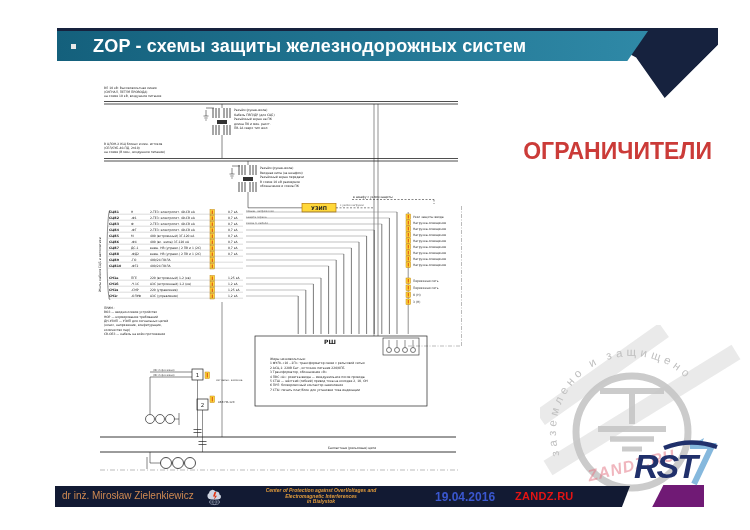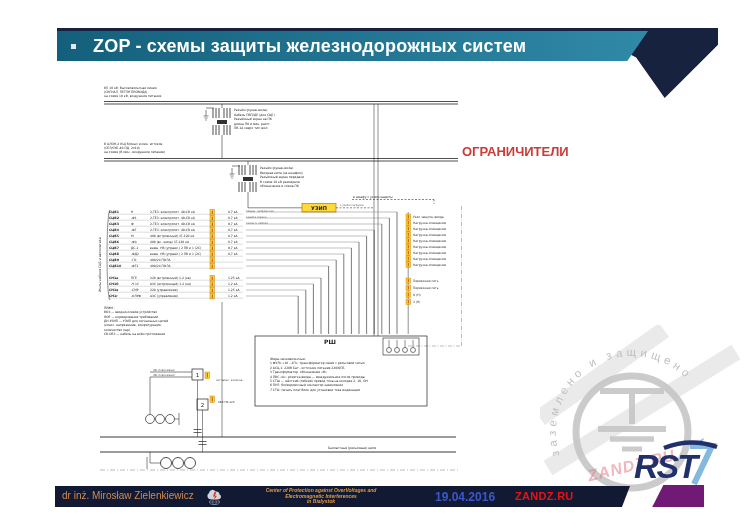--- a/index.html
+++ b/index.html
@@ -12,22 +12,22 @@
   #corner-wedge{left:594px;top:28px;width:124px;height:70px;background:#16223e;z-index:1;
     clip-path:polygon(0 0,100% 0,100% 24%,57% 100%,34% 42%,0 10%)}
   #banner{left:57px;top:31px;width:591px;height:30px;z-index:2;
     background:linear-gradient(90deg,#14607c,#2f89a7);
     clip-path:polygon(0 0,100% 0,96.5% 100%,0 100%)}
   #banner .bullet{left:14px;top:13px;width:5px;height:5px;background:#e8e8e8}
   #banner .t{left:36px;top:0;width:540px;height:30px;line-height:30px;color:#fff;
     font-size:18px;font-weight:bold;letter-spacing:.2px}
 
   
-  #heading{left:462px;top:139px;width:250px;text-align:left;z-index:3;
-    font-size:13px;font-weight:600;line-height:25.5px;color:#cb3b38}
+  #heading{left:462px;top:139px;width:250px;text-align:right;z-index:3;
+    font-size:23px;font-weight:600;line-height:25.5px;color:#cb3b38}
 
   
   #wm{left:540px;top:325px;width:210px;height:185px;z-index:1}
   #zandz-wm{left:586px;top:452px;width:130px;z-index:2;transform:rotate(-14deg);
     color:rgba(228,122,136,.55);font-size:16px;font-weight:bold;letter-spacing:1px;font-style:italic}
   #rst-logo{left:634px;top:438px;width:84px;height:48px;z-index:6}
 
   
   #footer-bar{left:55px;top:486px;width:575px;height:21px;background:#121a33;z-index:5;
     clip-path:polygon(0 0,100% 0,98.6% 100%,0 100%)}

